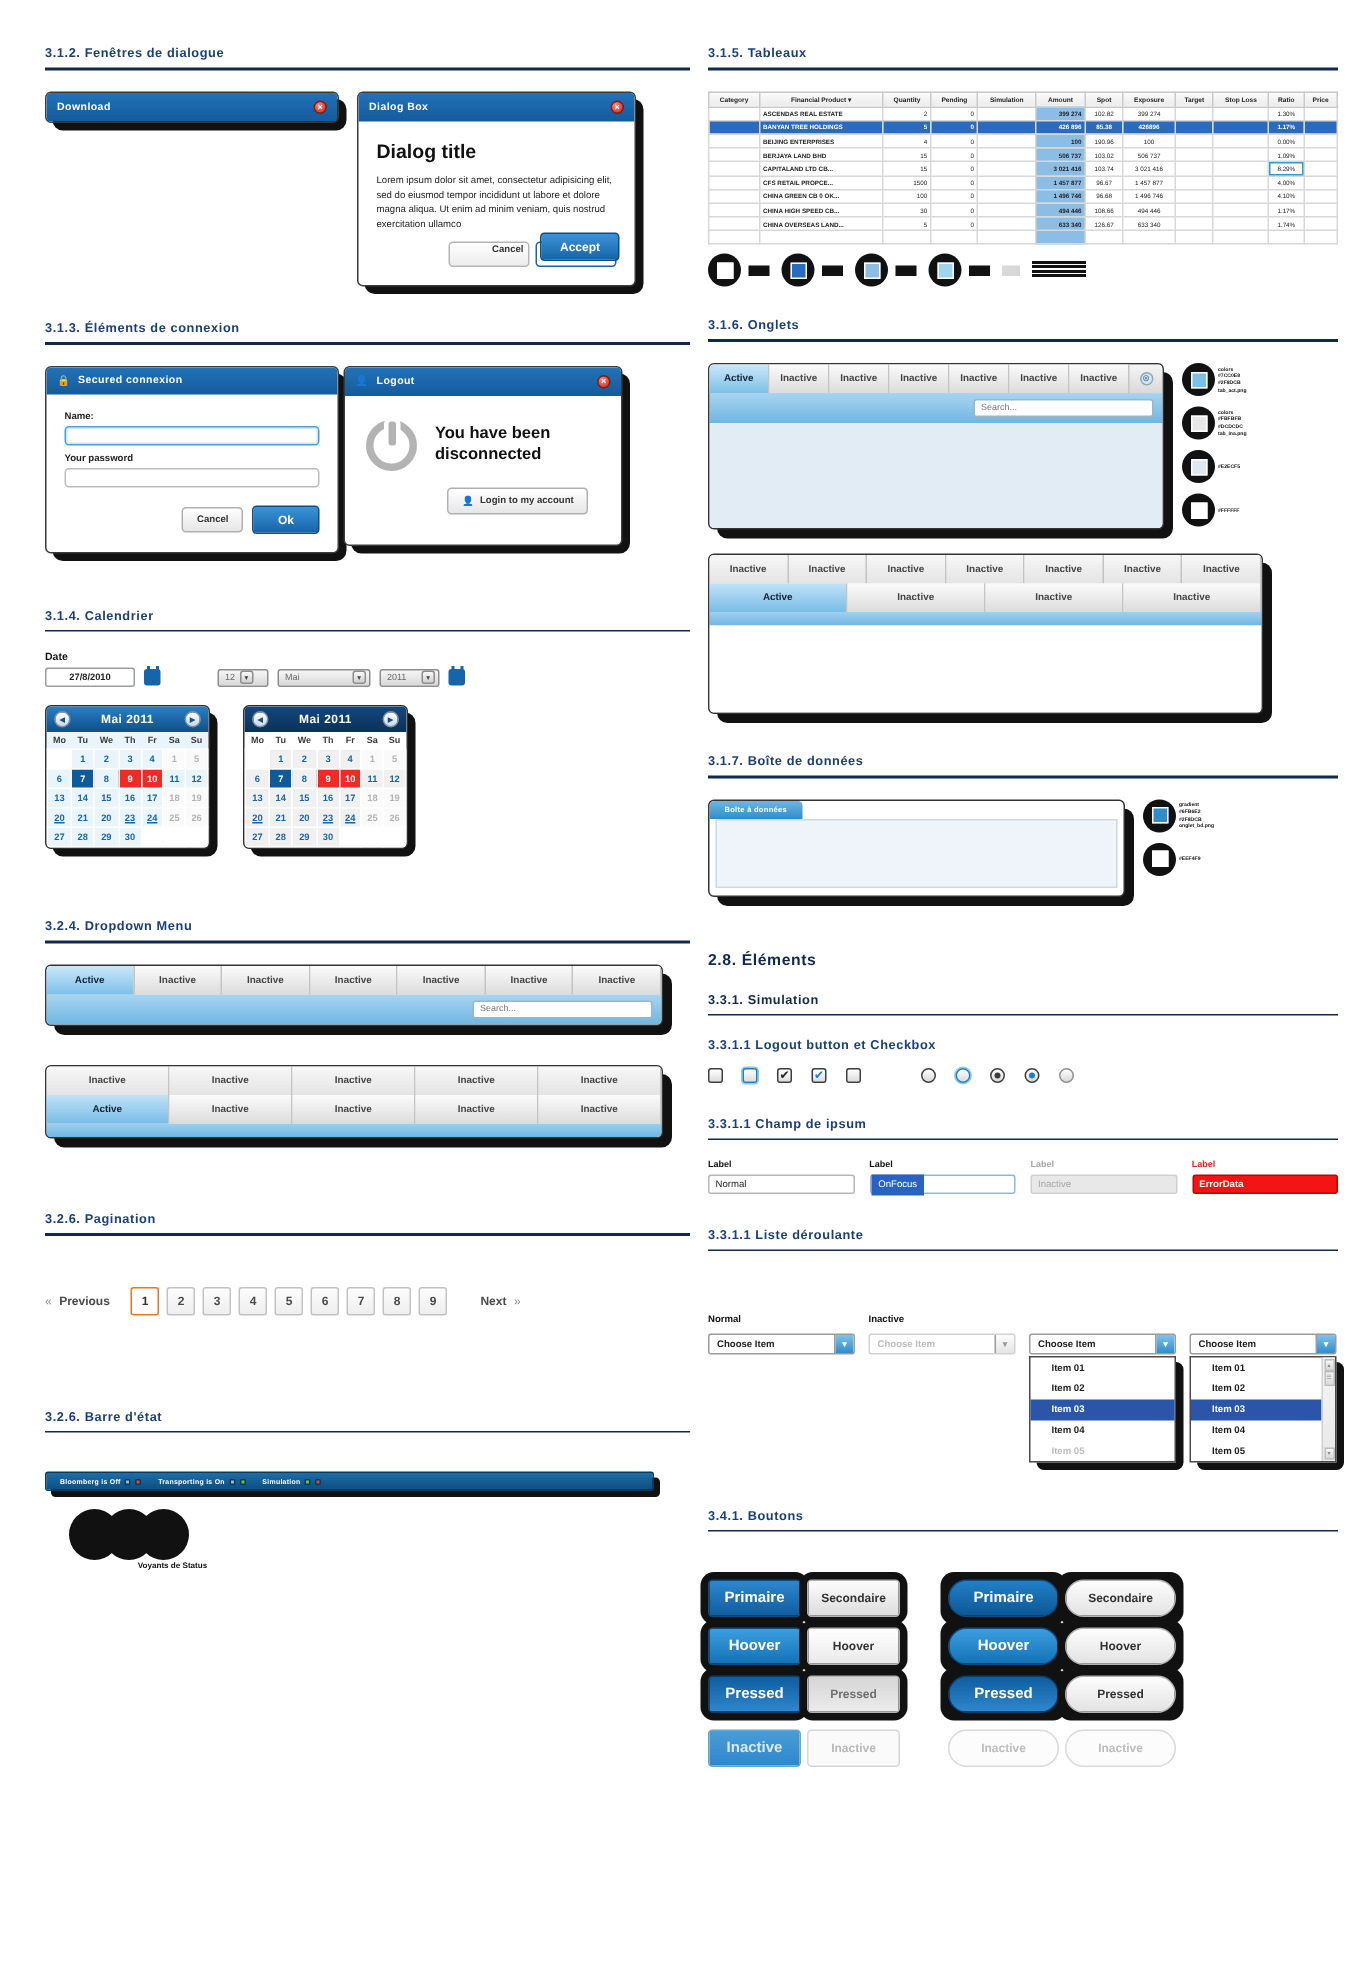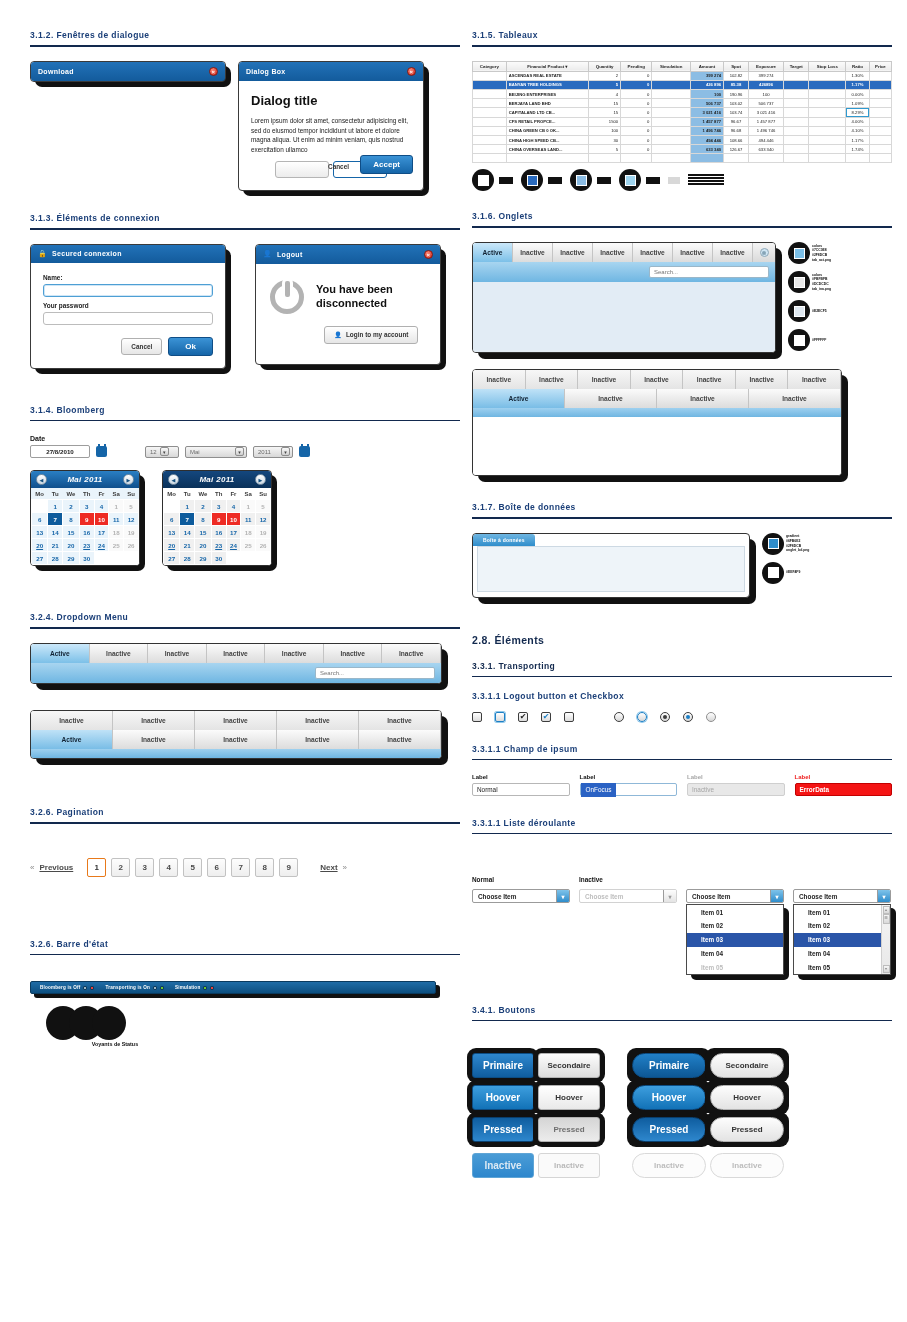--- a/index.html
+++ b/index.html
@@ -74,21 +74,21 @@
     border:1px solid #b0b0b0; border-radius:3px;
     background:linear-gradient(#ffffff,#e6e6e6);
     display:inline-flex; align-items:center; gap:4px;
   }
   .btn-blue {
     font-size:8px; font-weight:bold; color:#fff; padding:4px 12px;
     border:1px solid #0f4d86; border-radius:3px;
     background:linear-gradient(#3b93d6,#1565a8);
   }
   .row-end { display:flex; justify-content:flex-end; margin-top:12px; }
-  .dlg-actions { display:flex; justify-content:center; align-items:center; position:relative; margin-top:6px; }
+  .dlg-actions { display:flex; justify-content:flex-end; align-items:center; position:relative; margin-top:6px; }
   .ghost-btn {
     width:54px;height:17px;border:1px solid #b5b5b5;border-radius:3px;
     background:linear-gradient(#fff,#ececec);
   }
   .ghost-btn2 { width:54px;height:17px;border:1px solid #1565a8;border-radius:3px;background:#fff; }
   .float-lbl { position:absolute; font-size:6.4px; font-weight:bold; color:#333; }
 
   
   .fld-lbl { font-size:6.4px; font-weight:bold; color:#222; margin:5px 0 3px; }
   .fld {
@@ -137,21 +137,21 @@
     width:110px; background:#fff; border:1px solid #2e2e2e; border-radius:4px;
     overflow:hidden; position:relative;
   }
   .cal.tinted { background:#eaf4fb; }
   .cal-head {
     background:linear-gradient(#2a7fc4,#0f4f8c);
     display:flex; align-items:center; justify-content:space-between;
     padding:3px 5px;
   }
   .cal-head.dark { background:linear-gradient(#14477e,#0a3159); }
-  .cal-head b { color:#fff; font-size:8px; letter-spacing:.3px;font-style:italic; }
+  .cal-head b { color:#fff; font-size:8px; letter-spacing:.3px; }
   .nav-circ {
     width:11px;height:11px;border-radius:50%;
     background:linear-gradient(#ffffff,#ccd9e4);
     border:1px solid #7d93a6; color:#16517f; font-size:5px;
     line-height:10px; text-align:center;
   }
   table.cal-grid { width:100%; border-collapse:collapse; }
   table.cal-grid th {
     font-size:6px; color:#3a3a3a; font-weight:bold; padding:3px 0 2px; text-align:center;
   }
@@ -346,21 +346,21 @@
   .ui-btn.sec.prs{ background:linear-gradient(#d5d5d5,#ececec); color:#6f6f6f; }
   .ui-btn.sec.ina{ background:#fafafa; color:#b8b8b8; border:1px solid #d5d5d5; }
   .ui-btn.rnd    { border-radius:13px; }
   .ui-btn.rnd.prim  { background:linear-gradient(#2180c7,#0d5795); }
   .ui-btn.rnd.ghost { background:linear-gradient(#fdfdfd,#e3e3e3); color:#333; border:1px solid #b2b2b2; font-size:8px; }
   .ui-btn.rnd.ghost.ina { background:#fcfcfc; color:#bcbcbc; border-color:#d9d9d9; }
   .ui-btn.wide   { width:74px; }
 
   
   .pag { display:flex; align-items:center; gap:5px; }
-  .pag .lnk { font-size:8px; font-weight:bold; color:#4a4a4a; text-decoration:underline; }
+  .pag .lnk { font-size:8px; font-weight:bold; color:#4a4a4a; }
   .pag .chev { font-size:8px; color:#8a8a8a; }
   .pag .pg {
     width:19px;height:19px; border:1px solid #c2c2c2; border-radius:2px;
     background:linear-gradient(#fdfdfd,#eeeeee); font-size:8px; font-weight:bold;
     color:#4a4a4a; display:flex; align-items:center; justify-content:center;
   }
   .pag .pg.cur { border-color:#e8791a; color:#333; background:#fff; }
   .pag .sp { width:12px; }
 
   
@@ -475,21 +475,21 @@
             <div class="fld-lbl">Your password</div>
             <div class="fld"></div>
             <div class="row-end" style="gap:6px; align-items:center;">
               <span class="btn-std">Cancel</span>
               <span class="btn-blue" style="padding:4px 16px;">Ok</span>
             </div>
           </div>
         </div>
       </div>
 
-      <div class="win-shadow" style="width:186px; margin-left:29px;">
+      <div class="win-shadow" style="width:186px; margin-left:3px;">
         <div class="win">
           <div class="win-title">
             <span style="font-size:7px">👤</span>
             <span>Logout</span>
             <span class="spacer"></span>
             <span class="btn-close">×</span>
           </div>
           <div class="win-body" style="padding:16px 14px 20px;">
             <div style="display:flex; align-items:center; gap:12px;">
               <div class="power"></div>
@@ -501,21 +501,21 @@
                 <span>Login to my account</span>
               </span>
             </div>
           </div>
         </div>
       </div>
     </div>
 
     <div class="gap-l"></div>
 
-    <div class="h-sec">3.1.4.  Bloomberg</div>
+    <div class="h-sec">3.1.4.  Calendrier</div>
     <div class="rule"></div>
 
     <div>
       <div class="date-lbl">Date</div>
       <div class="date-row">
         <div class="date-inp">27/8/2010</div>
         <div class="cal-ico"></div>
         <div style="width:26px"></div>
         <div class="mini-sel" style="width:34px">
           <span>12</span>
@@ -1081,21 +1081,21 @@
             </span>
           <span class="sw-text">#EEF4F9</span>
         </div>
       </div>
     </div>
 
     <div style="height:36px"></div>
 
     <div class="h-sec big">2.8.  Éléments</div>
     <div style="height:10px"></div>
-    <div class="h-sec plain">3.3.1.  Transporting</div>
+    <div class="h-sec plain">3.3.1.  Simulation</div>
     <div class="rule thin"></div>
 
     <div class="h-sec">3.3.1.1  Logout button et Checkbox</div>
     <div style="height:6px"></div>
     <div class="ctl-row">
       <span class="cb"></span>
       <span class="cb focus"></span>
       <span class="cb checked"></span>
       <span class="cb checked blue"></span>
       <span class="cb off"></span>

